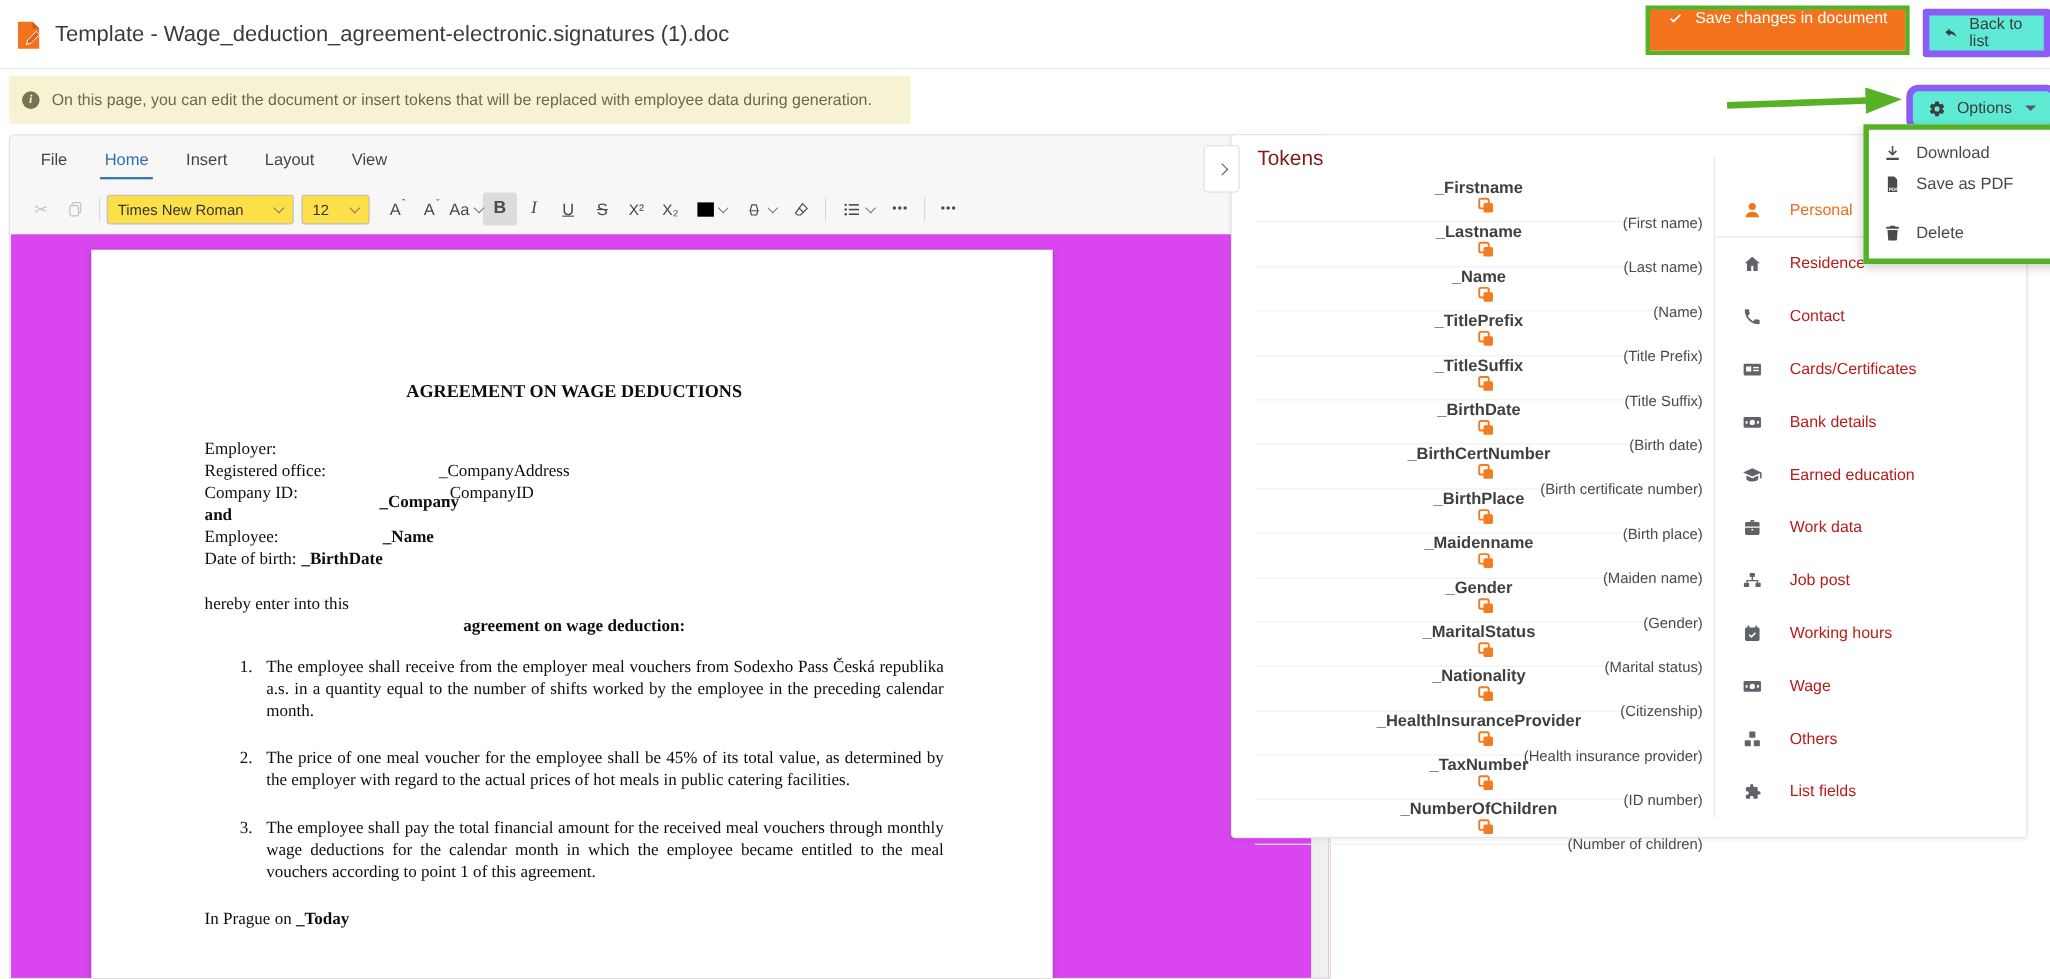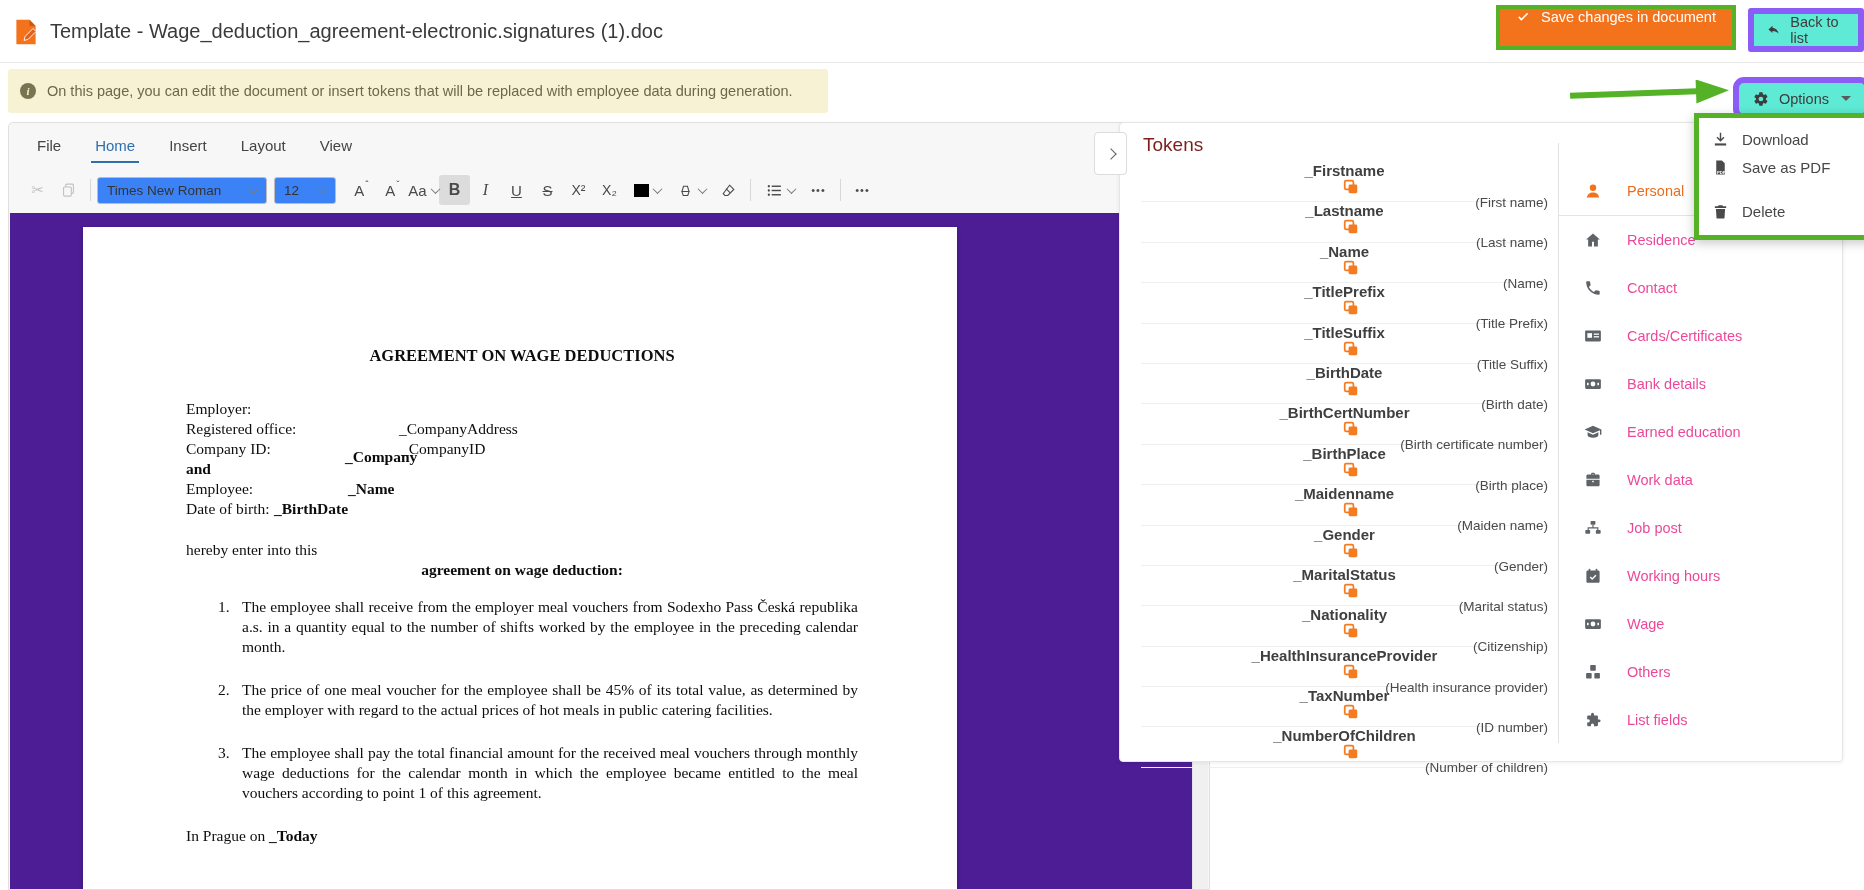--- a/index.html
+++ b/index.html
@@ -39,33 +39,33 @@
           border:1px solid #dfdfdf;border-radius:5px 5px 0 0;box-sizing:border-box;}
   .tabs{height:45px;display:flex;align-items:stretch;padding-left:11px;}
   .tab{padding:0 17px;font-size:15px;color:#444;display:flex;align-items:center;position:relative;cursor:pointer;}
   .tab.active{color:#2e6fad;}
   .tab.active::after{content:"";position:absolute;left:13px;right:13px;bottom:5px;height:2px;background:#2e6fad;}
   .toolbar{height:44px;display:flex;align-items:center;padding-left:13px;color:#4a4a4a;}
   .ti{min-width:31px;height:30px;display:flex;align-items:center;justify-content:center;border-radius:3px;font-size:15px;cursor:pointer;flex:none;}
   .ti.disabled{color:#c3c3c3;cursor:default;}
   .ti.active{background:#dcdcdc;}
   .tb-sep{width:1px;height:22px;background:#d8d8d8;margin:0 6px;flex:none;}
-  .select{height:27px;border:1px solid #bdbdbd;border-radius:3px;background:#3b82f6;display:flex;align-items:center;
+  .select{height:27px;border:1px solid #bdbdbd;border-radius:3px;background:#fde047;display:flex;align-items:center;
           padding:0 9px;font-size:13.5px;color:#333;justify-content:space-between;box-sizing:border-box;cursor:pointer;flex:none;}
   .chev{display:inline-block;width:6px;height:6px;border-right:1.4px solid #7a7a7a;border-bottom:1.4px solid #7a7a7a;transform:rotate(45deg) translate(-1px,-1px);}
   .ti .chev{margin-left:5px;}
   .glyph-b{font-weight:bold;font-size:16px;}
   .glyph-i{font-style:italic;font-family:"Liberation Serif",serif;font-size:16px;}
   .glyph-u{text-decoration:underline;font-size:15px;}
   .glyph-s{text-decoration:line-through;font-size:15px;}
   .supsub{font-size:14px;}
   .swatch{width:15px;height:13px;background:#000;display:inline-block;}
   .collapse-chev{position:absolute;right:11px;top:75px;color:#8a8a8a;}
   
-  .doc-area{position:absolute;left:1px;right:1px;top:90px;bottom:0;background:#4c1d95;overflow:hidden;}
+  .doc-area{position:absolute;left:1px;right:1px;top:90px;bottom:0;background:#d946ef;overflow:hidden;}
   .page{position:absolute;left:73px;top:14px;width:874px;height:780px;background:#fff;box-shadow:0 1px 4px rgba(0,0,0,.25);}
   .doc-text{position:absolute;left:103px;top:0;width:672px;font-family:"Liberation Serif",serif;font-size:15.5px;color:#0d0d0d;line-height:20px;}
   .doc-title{margin-top:119px;text-align:center;font-weight:bold;font-size:16.5px;}
   .doc-fields{margin-top:33px;}
   .doc-field{position:relative;height:20px;}
   .doc-field .val{position:absolute;top:0;}
   .b{font-weight:bold;}
   .doc-intro{margin-top:21px;}
   .doc-subtitle{text-align:center;font-weight:bold;}
   .doc-clauses{margin-top:17px;}
@@ -83,21 +83,21 @@
   .panel-collapse{position:absolute;left:1094px;top:132px;width:31px;height:41px;background:#fff;border:1px solid #dcdcdc;
                   border-radius:4px;z-index:6;display:flex;align-items:center;justify-content:center;cursor:pointer;}
   .panel-collapse .chev{transform:rotate(-45deg);border-color:#5f5f5f;width:7px;height:7px;}
   .tokens-title{position:absolute;left:23px;top:11px;font-size:19px;color:#7f1d1d;}
   .tokens-list{position:absolute;left:21px;top:39px;width:407px;}
   .token-row{height:39.4px;display:flex;align-items:center;border-bottom:1px solid #efefef;flex-direction:column;}
   .token-name{font-weight:bold;font-size:15px;color:#3f3f3f;}
   .copy-btn{margin-left:12px;width:16px;height:16px;cursor:pointer;}
   .token-desc{margin-left:auto;font-size:13.5px;color:#4a4a4a;}
   .categories{position:absolute;left:438px;top:20px;bottom:18px;width:285px;border-left:1px solid #e2e2e2;padding-top:24px;box-sizing:border-box;}
-  .cat-item{height:48px;display:flex;align-items:center;padding-left:25px;gap:25px;font-size:14.5px;color:#ec4899;cursor:pointer;}
+  .cat-item{height:48px;display:flex;align-items:center;padding-left:25px;gap:25px;font-size:14.5px;color:#b91c1c;cursor:pointer;}
   .cat-item svg{width:18px;height:18px;fill:#5f6368;flex:none;}
   .cat-item.active{color:#ed6c1c;border-bottom:1px solid #e4e4e4;}
   .cat-item.active svg{fill:#f3731d;}
 </style>
 </head>
 <body>
 
 <div class="app-header">
   <span class="doc-icon">
     <svg viewBox="0 0 32 32">

